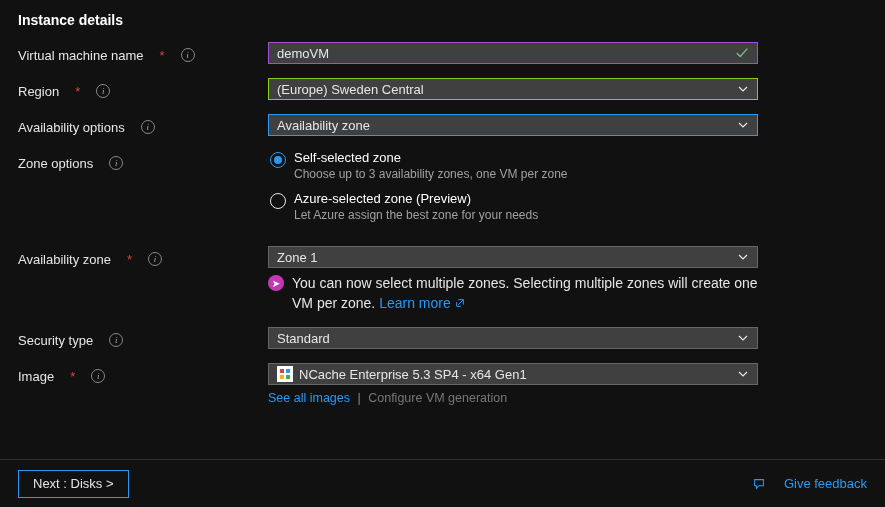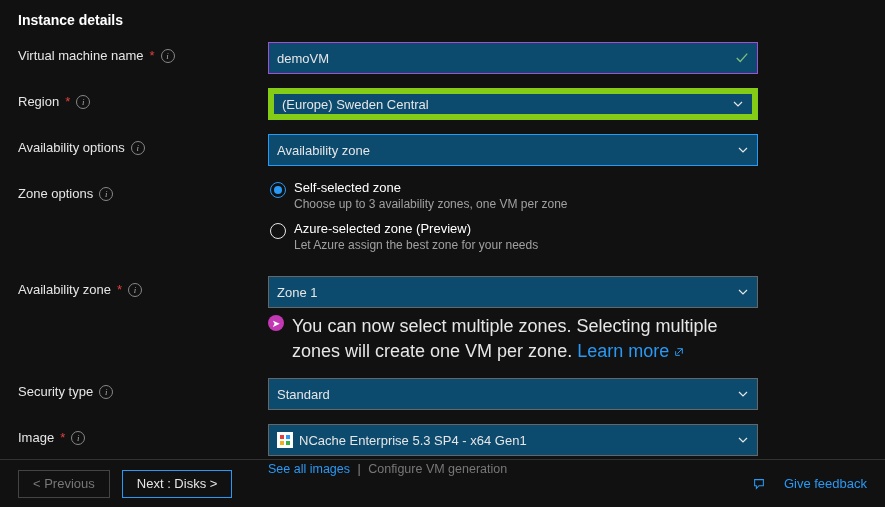--- a/index.html
+++ b/index.html
@@ -1,39 +1,39 @@
 <!DOCTYPE html>
 <html><head>
 <meta charset="utf-8">
 <style>
   * { box-sizing: border-box; margin: 0; padding: 0; }
   html, body { width: 885px; height: 507px; background: #111111; color: #e6e6e6; font-family: "Segoe UI", Arial, sans-serif; font-size: 13px; overflow: hidden; }
   .page { position: relative; width: 885px; height: 507px; padding: 12px 18px 0 18px; }
   .section-title { font-weight: 600; font-size: 14px; margin-bottom: 14px; color: #ffffff; }
   .row { display: flex; align-items: flex-start; margin-bottom: 14px; }
-  .label-col { width: 250px; display: flex; align-items: flex-end; gap: 6px; padding-top: 6px; }
+  .label-col { width: 250px; display: flex; align-items: flex-start; gap: 16px; padding-top: 6px; }
   .label-col .req { color: #e04040; }
   .field-col { flex: 1; }
-  .input, .select { width: 490px; height: 32px; background: #0c4a6e; color: #e6e6e6; border: 1px solid #666; padding: 8px 8px; display: flex; align-items: center; justify-content: space-between; position: relative; }
+  .input, .select { width: 490px; height: 22px; background: #404040; color: #e6e6e6; border: 1px solid #666; padding: 8px 8px; display: flex; align-items: center; justify-content: space-between; position: relative; }
   .input.valid { border: 1px solid #a64dd6; }
-  .select.purple { border: 6px solid #84cc16; justify-content: center; }
+  .select.purple { border: 1px solid #84cc16; justify-content: center; }
   .select.blue { border: 1px solid #2899f5; }
   .select .chev { margin-left: auto; }
   .radio-group { padding-left: 2px; }
   .radio-item { display: flex; align-items: flex-start; gap: 8px; margin-bottom: 10px; }
   .radio-outer { width: 16px; height: 16px; border: 1.5px solid #e6e6e6; border-radius: 50%; display: flex; align-items: center; justify-content: center; margin-top: 2px; flex-shrink: 0; }
   .radio-outer.selected { border-color: #2899f5; }
   .radio-inner { width: 8px; height: 8px; background: #2899f5; border-radius: 50%; }
   .radio-label { font-weight: 500; color: #ffffff; }
   .radio-desc { color: #a0a0a0; font-size: 12px; margin-top: 2px; }
   .info-ico { width: 14px; height: 14px; border: 1px solid #888; border-radius: 50%; display: inline-flex; align-items: center; justify-content: center; font-size: 9px; color: #aaa; font-style: italic; font-family: Georgia, serif; flex-shrink: 0; }
   .check-ico { color: #7ac17a; font-size: 14px; }
   .tip-row { display: flex; gap: 8px; margin-top: 6px; width: 490px; align-items: flex-start; }
   .tip-badge { width: 16px; height: 16px; background: #c239b3; border-radius: 50%; display: flex; align-items: center; justify-content: center; color: #fff; font-size: 10px; flex-shrink: 0; margin-top: 1px; }
-  .tip-text { color: #e6e6e6; font-size: 18px; line-height: 1.4; }
+  .tip-text { color: #e6e6e6; font-size: 14px; line-height: 1.4; }
   .link { color: #2899f5; text-decoration: none; cursor: pointer; }
   .img-thumb { width: 16px; height: 16px; background: #fff; display: inline-flex; align-items: center; justify-content: center; margin-right: 6px; font-size: 10px; }
   .img-row-text { font-size: 12.5px; margin-top: 6px; }
   .img-row-text .sep { color: #888; margin: 0 4px; }
   .img-row-text .disabled { color: #777; }
   .footer { position: absolute; left: 0; right: 0; bottom: 0; height: 48px; border-top: 1px solid #333; display: flex; align-items: center; padding: 0 18px; gap: 12px; }
   .btn { height: 28px; padding: 0 14px; display: inline-flex; align-items: center; justify-content: center; font-size: 13px; cursor: pointer; border: 1px solid #666; background: transparent; color: #e6e6e6; }
   .btn.disabled { color: #777; border-color: #444; cursor: default; }
   .btn.outline-blue { border-color: #2899f5; color: #e6e6e6; }
   .btn.primary { background: #2899f5; border-color: #2899f5; color: #000; }
@@ -198,21 +198,20 @@
       </div>
       <div class="img-row-text">
         <a class="link">See all images</a>
         <span class="sep">|</span>
         <span class="disabled">Configure VM generation</span>
       </div>
     </div>
   </div>
 
   <div class="footer">
-    <div class="btn disabled">&lt; Previous</div>
     <div class="btn outline-blue">Next : Disks &gt;</div>
     <div class="feedback">
       <svg width="14" height="14" viewBox="0 0 16 16">
           <path fill="none" stroke="#2899f5" stroke-width="1.2" d="M3 3 H13 V10 H8 L5 13 V10 H3 Z"></path>
         </svg>
       <span>Give feedback</span>
     </div>
   </div>
 </div>
 

